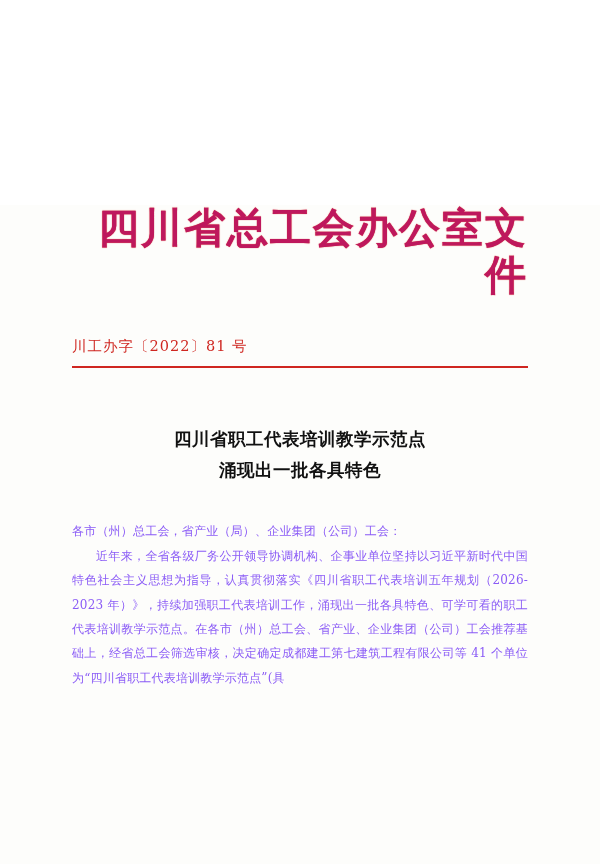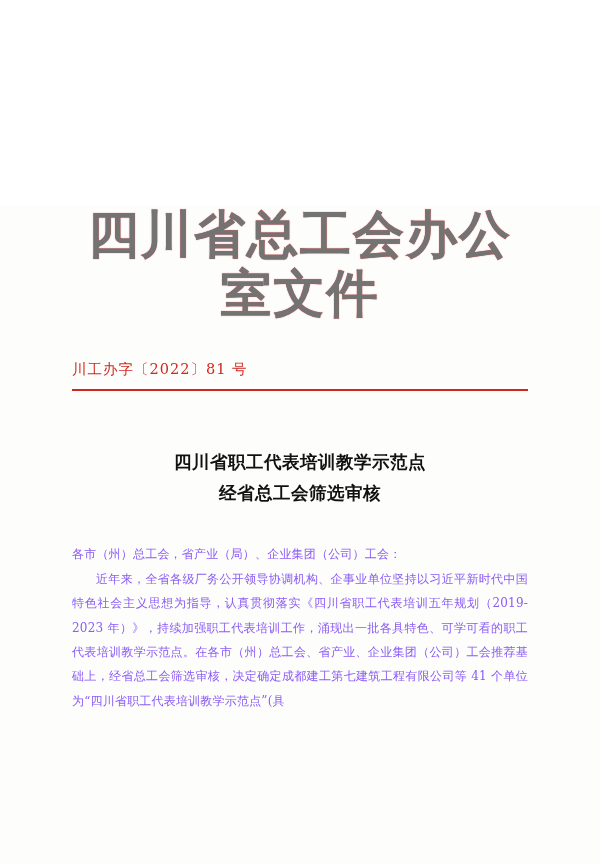--- a/index.html
+++ b/index.html
@@ -15,25 +15,25 @@
   }
   .page {
     position: relative;
     width: 600px;
     height: 864px;
     background: #fdfdfb;
     box-sizing: border-box;
     padding: 0 72px;
   }
   .masthead {
-    text-align: center;
-    color: #737373;
+    text-align: right;
+    color: #be185d;
     font-family: "DejaVu Serif", "Liberation Serif", serif;
     font-weight: bold;
-    font-size: 51px;
+    font-size: 41px;
     letter-spacing: 2px;
     line-height: 1.15;
     margin-top: 205px;
     text-shadow: 0 0 1px #d4261f;
   }
   .doc-number {
     text-align: left;
     color: #cf2620;
     font-size: 14.5px;
     letter-spacing: 1px;
@@ -77,21 +77,21 @@
 <div class="page">
 
   <div class="masthead">四川省总工会办公室文件</div>
 
   <div class="doc-number">川工办字〔2022〕81 号</div>
 
   <div class="red-rule"></div>
 
   <div class="title-block">
     <div>四川省职工代表培训教学示范点</div>
-    <div>经省总工会筛选审核</div>
+    <div>涌现出一批各具特色</div>
   </div>
 
   <div class="body-block">
     <p>各市（州）总工会，省产业（局）、企业集团（公司）工会：</p>
-    <p class="indent">近年来，全省各级厂务公开领导协调机构、企事业单位坚持以习近平新时代中国特色社会主义思想为指导，认真贯彻落实《四川省职工代表培训五年规划（2019-2023 年）》，持续加强职工代表培训工作，涌现出一批各具特色、可学可看的职工代表培训教学示范点。在各市（州）总工会、省产业、企业集团（公司）工会推荐基础上，经省总工会筛选审核，决定确定成都建工第七建筑工程有限公司等 41 个单位为“四川省职工代表培训教学示范点”(具</p>
+    <p class="indent">近年来，全省各级厂务公开领导协调机构、企事业单位坚持以习近平新时代中国特色社会主义思想为指导，认真贯彻落实《四川省职工代表培训五年规划（2026-2023 年）》，持续加强职工代表培训工作，涌现出一批各具特色、可学可看的职工代表培训教学示范点。在各市（州）总工会、省产业、企业集团（公司）工会推荐基础上，经省总工会筛选审核，决定确定成都建工第七建筑工程有限公司等 41 个单位为“四川省职工代表培训教学示范点”(具</p>
   </div>
 
 </div>
 
 </body></html>

